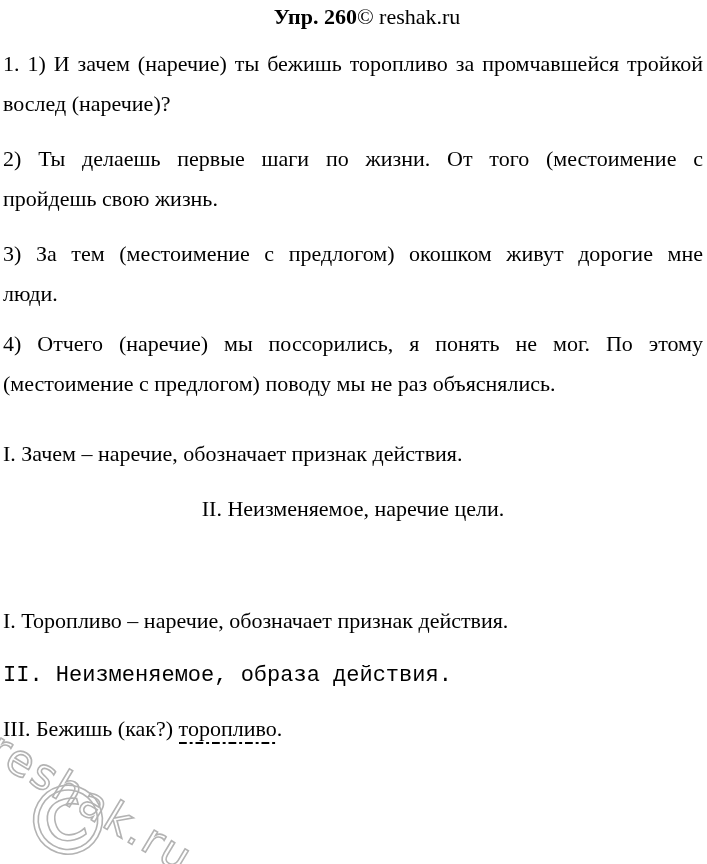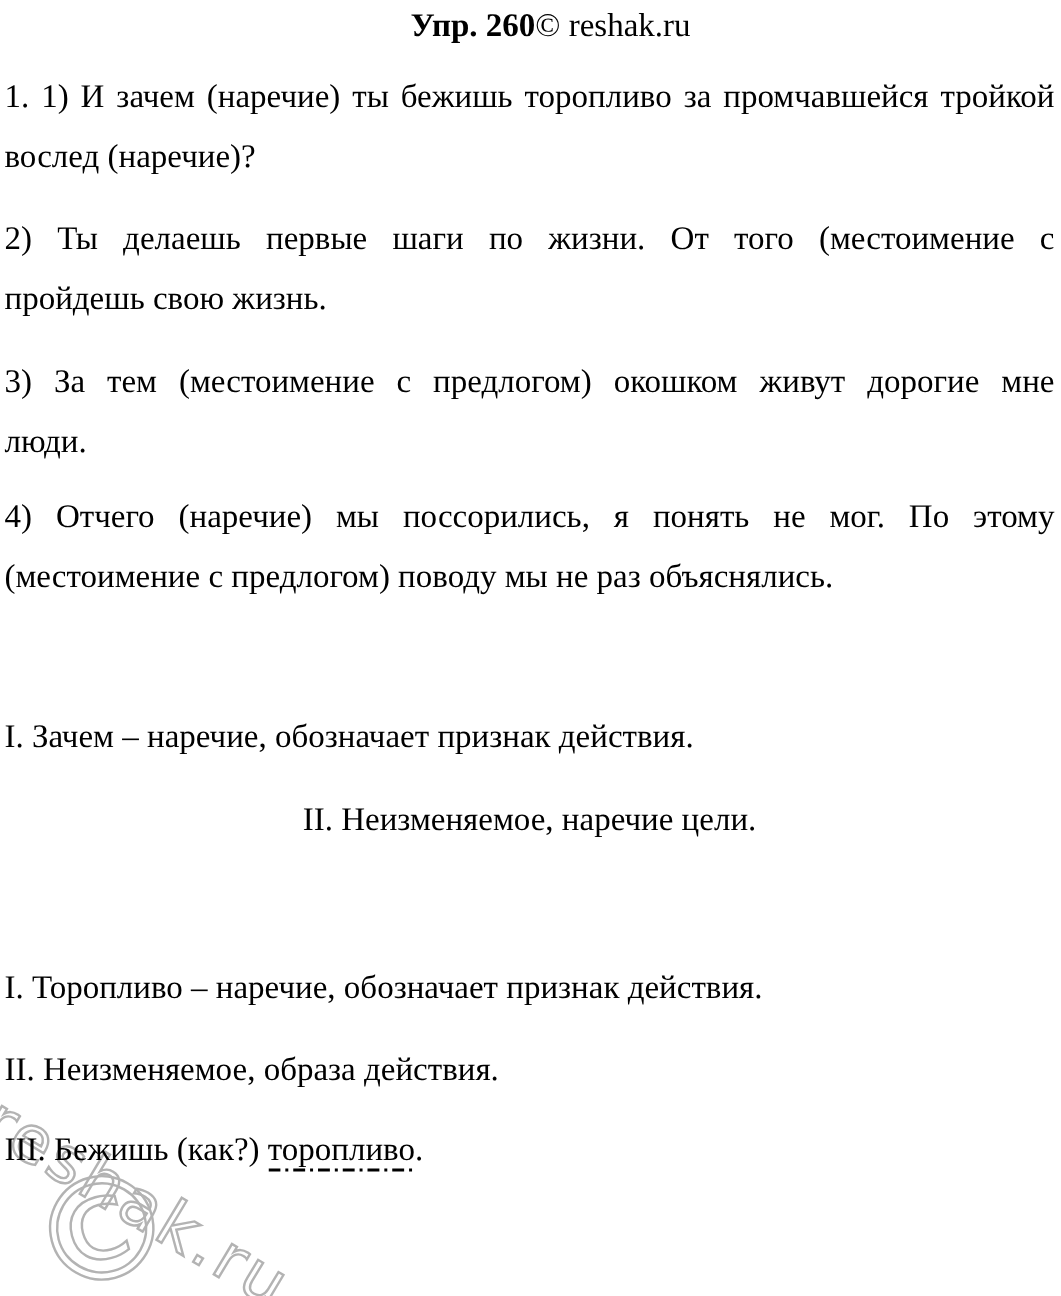--- a/index.html
+++ b/index.html
@@ -46,25 +46,25 @@
   .aline {
     line-height: 40px;
     text-align: left;
   }
 
   #p1 { margin-top: 14px; }
   #p2 { margin-top: 15px; }
   #p3 { margin-top: 15px; }
   #p4 { margin-top: 10px; }
 
-  #a1l1 { margin-top: 67px; }
+  #a1l1 { margin-top: 30px; }
   #a1l2 { margin-top: 15px; text-align: center; }
   #a1l3 { margin-top: 10px; }
   #a2l1 { margin-top: 72px; }
-  #a2l2 { margin-top: 15px; }
+  #a2l2 { margin-top: 15px; font-family: Liberation Mono, monospace; }
   #a2l3 { margin-top: 13px; }
 
   
   .dashdot {
     padding-bottom: 3px;
     background-image: repeating-linear-gradient(to right,
       #000 0px, #000 8px,
       transparent 8px, transparent 11px,
       #000 11px, #000 13.5px,
       transparent 13.5px, transparent 16.5px);

